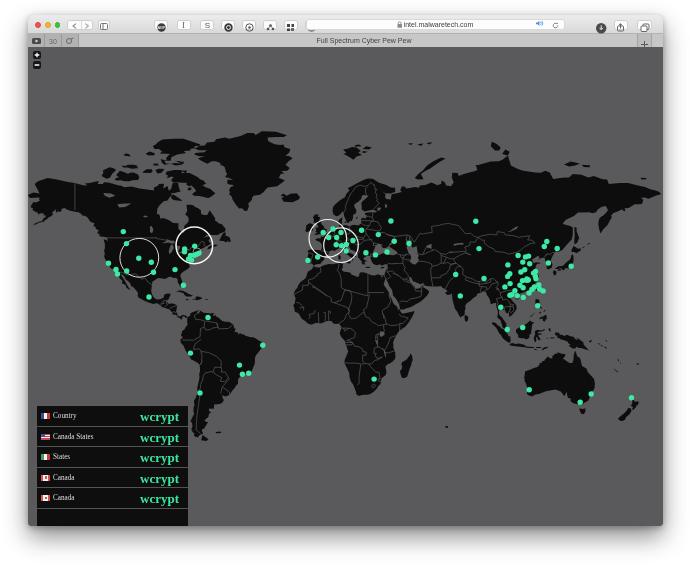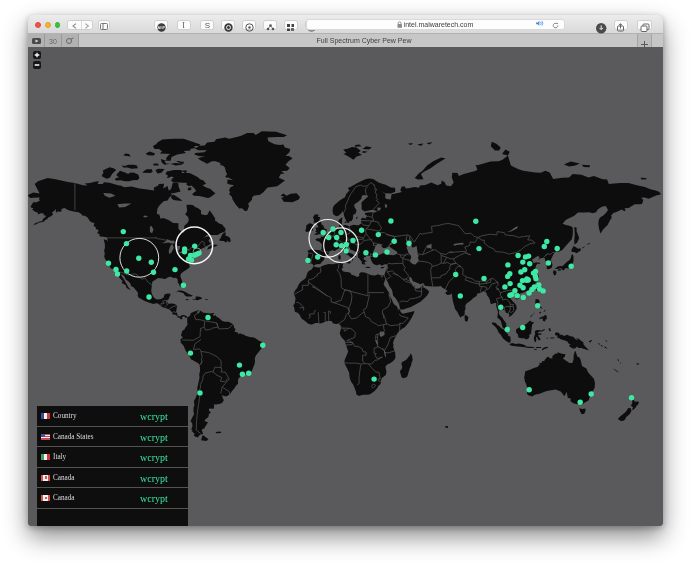--- a/index.html
+++ b/index.html
@@ -29,21 +29,21 @@
 .content{position:absolute;left:0;top:32px;width:635px;height:479px;background:#5a5a5c;overflow:hidden;border-radius:0 0 4px 4px}
 .zoomb{position:absolute;left:5px;width:8px;height:8px;background:#161616;border-radius:2px}
 .zoomb svg{display:block}
 .tbl{position:absolute;left:8.5px;top:359px;width:151px;height:120px;background:#0e0e0e;
 font-family:"Liberation Serif",serif;font-size:7.2px;color:#dcdcdc}
 .tbl .hd{height:19.5px;line-height:20px;font-weight:bold;border-bottom:1.5px solid #c9c9c9}
 .tbl .rw{height:20.5px;line-height:21px;border-bottom:1.5px solid #535353;position:relative}
 .tbl .c1{position:absolute;left:4.5px;top:0}
 .tbl .c2{position:absolute;left:103.5px;top:0}
 .tbl .rw .c1{left:16.5px}
-.wc{color:#3be6a2;font-weight:normal;font-size:10px}
+.wc{color:#3be6a2;font-weight:bold;font-size:13px}
 .flag{position:absolute;left:4.5px;top:7px;width:9px;height:6px}
 .fr{background:linear-gradient(90deg,#39499c 33%,#f3f3f3 33% 66%,#cf3b3b 66%)}
 .us{background:repeating-linear-gradient(180deg,#c54a50 0 .9px,#eee .9px 1.8px)}
 .us i{position:absolute;left:0;top:0;width:4px;height:3.2px;background:#46519b}
 .it{background:linear-gradient(90deg,#3d9e5f 33%,#f3f3f3 33% 66%,#cf3b3b 66%)}
 .ca{background:linear-gradient(90deg,#d8514a 26%,#f3f3f3 26% 74%,#d8514a 74%)}
 .ca i{position:absolute;left:3.5px;top:1.5px;width:2px;height:2.5px;background:#d8514a}
 svg.mini{display:block;margin:2.5px auto 0}
 </style></head><body>
 <div class="win">
@@ -290,21 +290,21 @@
         </div>
    <div class="rw">
           <span class="flag us">
             <i></i>
           </span>
           <span class="c1">Canada States</span>
           <span class="c2 wc">wcrypt</span>
         </div>
    <div class="rw">
           <span class="flag it"></span>
-          <span class="c1">Italy</span>
+          <span class="c1">States</span>
           <span class="c2 wc">wcrypt</span>
         </div>
    <div class="rw">
           <span class="flag ca">
             <i></i>
           </span>
           <span class="c1">Canada</span>
           <span class="c2 wc">wcrypt</span>
         </div>
    <div class="rw">

